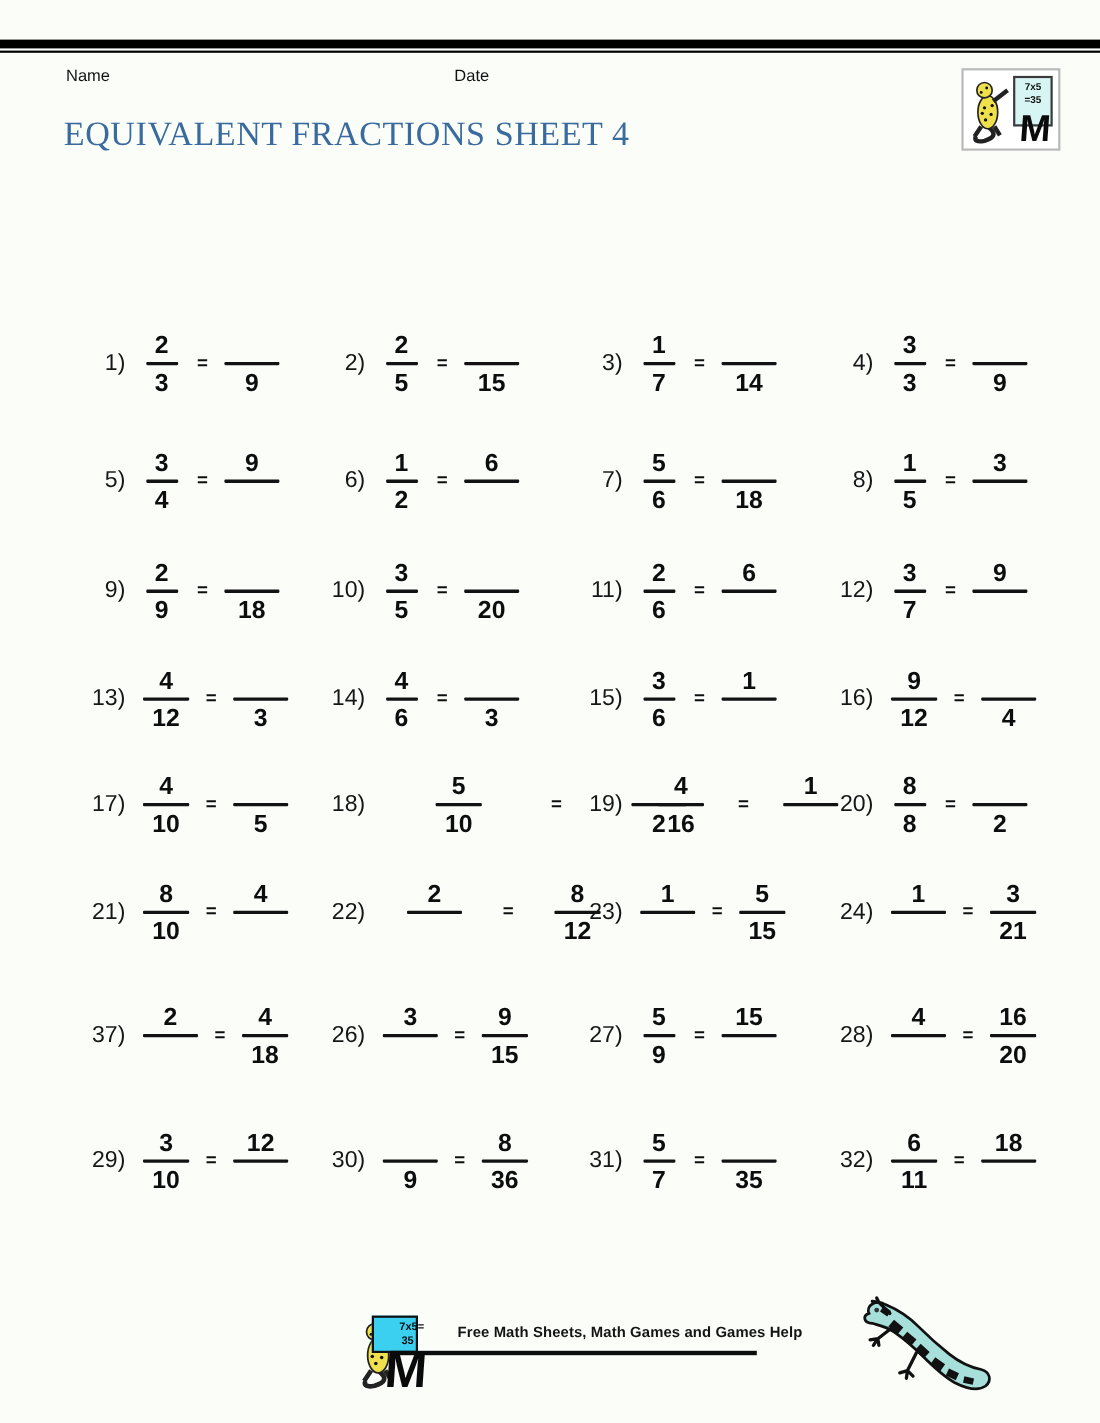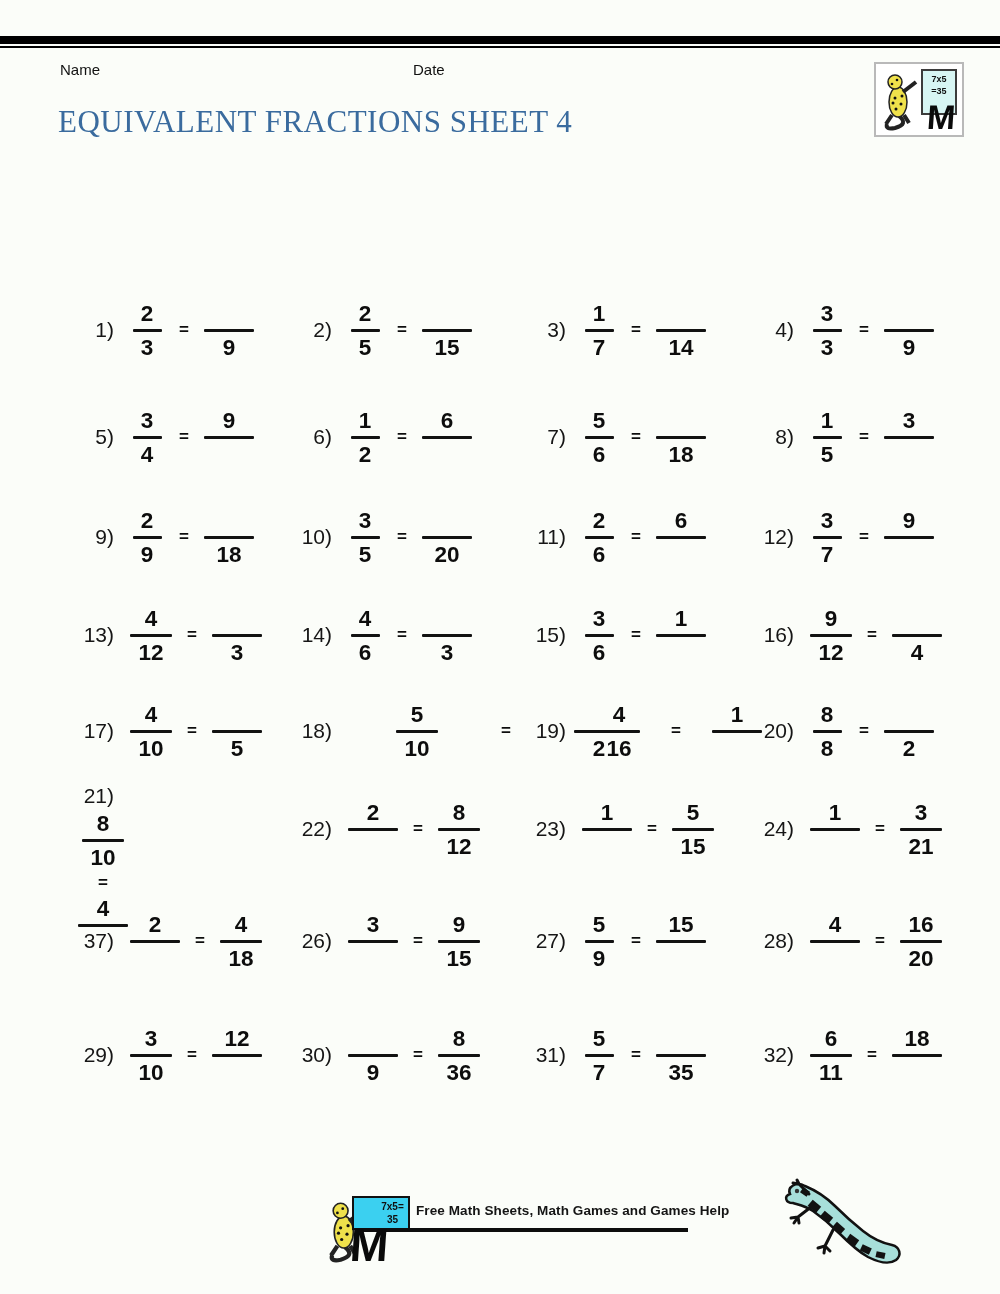--- a/index.html
+++ b/index.html
@@ -26,21 +26,21 @@
   .frac{display:flex;flex-direction:column;align-items:center;min-width:34px;}
   .fcell{display:block;font-weight:bold;font-size:22.5px;height:31px;line-height:31px;color:#0d0d0d;min-width:10px;text-align:center;}
   .fbar{display:block;height:3px;background:#121212;border-radius:1px;}
   .eq{font-weight:bold;font-size:17px;color:#0d0d0d;margin:0 15px;}
 
   .footer-tagline{position:absolute;left:416px;top:1203px;font-weight:bold;font-size:13.5px;color:#141414;letter-spacing:0.1px;}
   .footer-line{position:absolute;left:355px;top:1228px;width:333px;height:4px;background:#0d0d0d;}
   .footer-m{position:absolute;left:350px;top:1222px;font-weight:bold;font-size:46px;line-height:46px;color:#0a0a0a;transform:skewX(-4deg);}
   .footer-site{position:absolute;left:394px;top:1235px;font-weight:bold;font-size:26px;letter-spacing:1px;color:#fff;
     text-shadow:-1.5px -1.5px 0 #000,1.5px -1.5px 0 #000,-1.5px 1.5px 0 #000,1.5px 1.5px 0 #000,-1.5px 0 0 #000,1.5px 0 0 #000,0 -1.5px 0 #000,0 1.5px 0 #000;}
-  .footer-board{position:absolute;left:352px;top:1196px;width:58px;height:34px;background:#3bd0f0;border:2px solid #111;box-sizing:border-box;font-weight:bold;font-size:10px;line-height:13px;text-align:center;color:#101010;padding-top:2px;padding-left:23px;}
+  .footer-board{position:absolute;left:338px;top:1196px;width:42px;height:34px;background:#3bd0f0;border:2px solid #111;box-sizing:border-box;font-weight:bold;font-size:10px;line-height:13px;text-align:center;color:#101010;padding-top:2px;padding-left:23px;}
   .footer-sala{position:absolute;left:322px;top:1198px;}
   .gecko{position:absolute;left:775px;top:1172px;}
 </style>
 </head>
 <body>
 
 <div class="page">
 
   <div class="topbar-thick"></div>
   <div class="topbar-thin"></div>
@@ -353,35 +353,35 @@
           <span class="fbar" style="width: 29px;"></span>
           <span class="fcell">8</span>
         </span>
         <span class="eq">=</span>
         <span class="frac">
           <span class="fcell">&nbsp;</span>
           <span class="fbar" style="width: 50px;"></span>
           <span class="fcell">2</span>
         </span>
       </div>
-      <div class="problem" style="left: 76px; top: 784px; flex-direction: column;">
+      <div class="problem" style="left: 76px; top: 784px;">
         <span class="pnum">21)</span>
         <span class="frac">
           <span class="fcell">8</span>
           <span class="fbar" style="width: 42px;"></span>
           <span class="fcell">10</span>
         </span>
         <span class="eq">=</span>
         <span class="frac">
           <span class="fcell">4</span>
           <span class="fbar" style="width: 50px;"></span>
           <span class="fcell">&nbsp;</span>
         </span>
       </div>
-      <div class="problem" style="left: 294px; top: 784px;">
+      <div class="problem" style="left: 294px; top: 784px; gap: 22px;">
         <span class="pnum">22)</span>
         <span class="frac">
           <span class="fcell">2</span>
           <span class="fbar" style="width: 50px;"></span>
           <span class="fcell">&nbsp;</span>
         </span>
         <span class="eq">=</span>
         <span class="frac">
           <span class="fcell">8</span>
           <span class="fbar" style="width: 42px;"></span>

